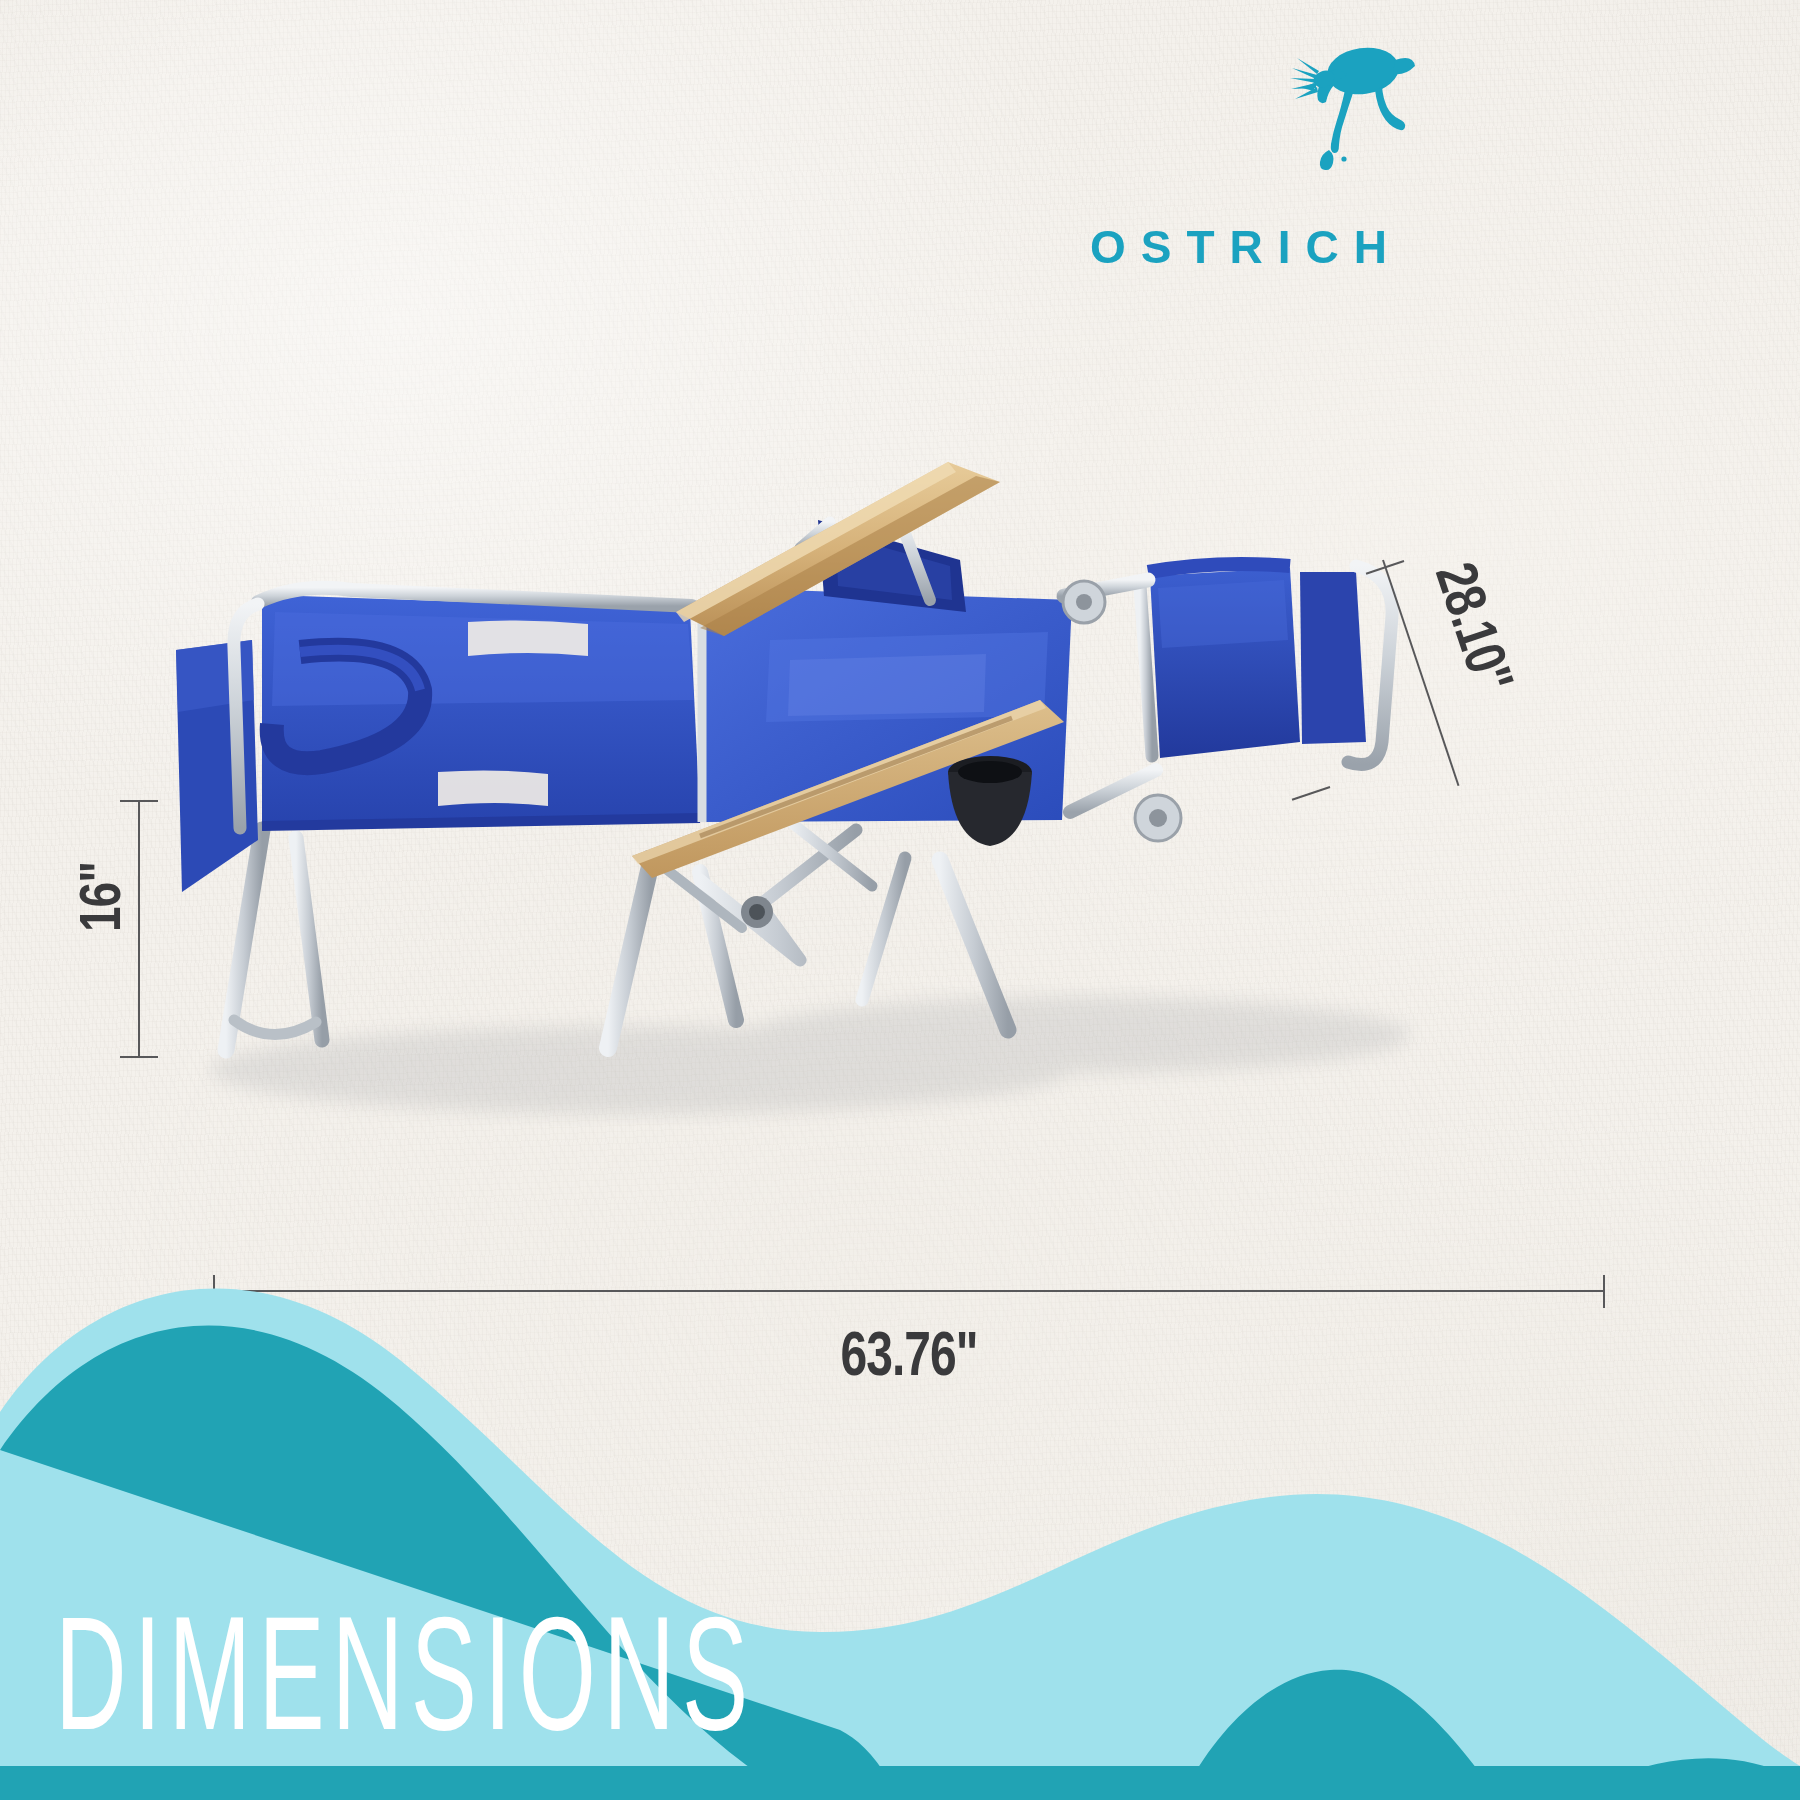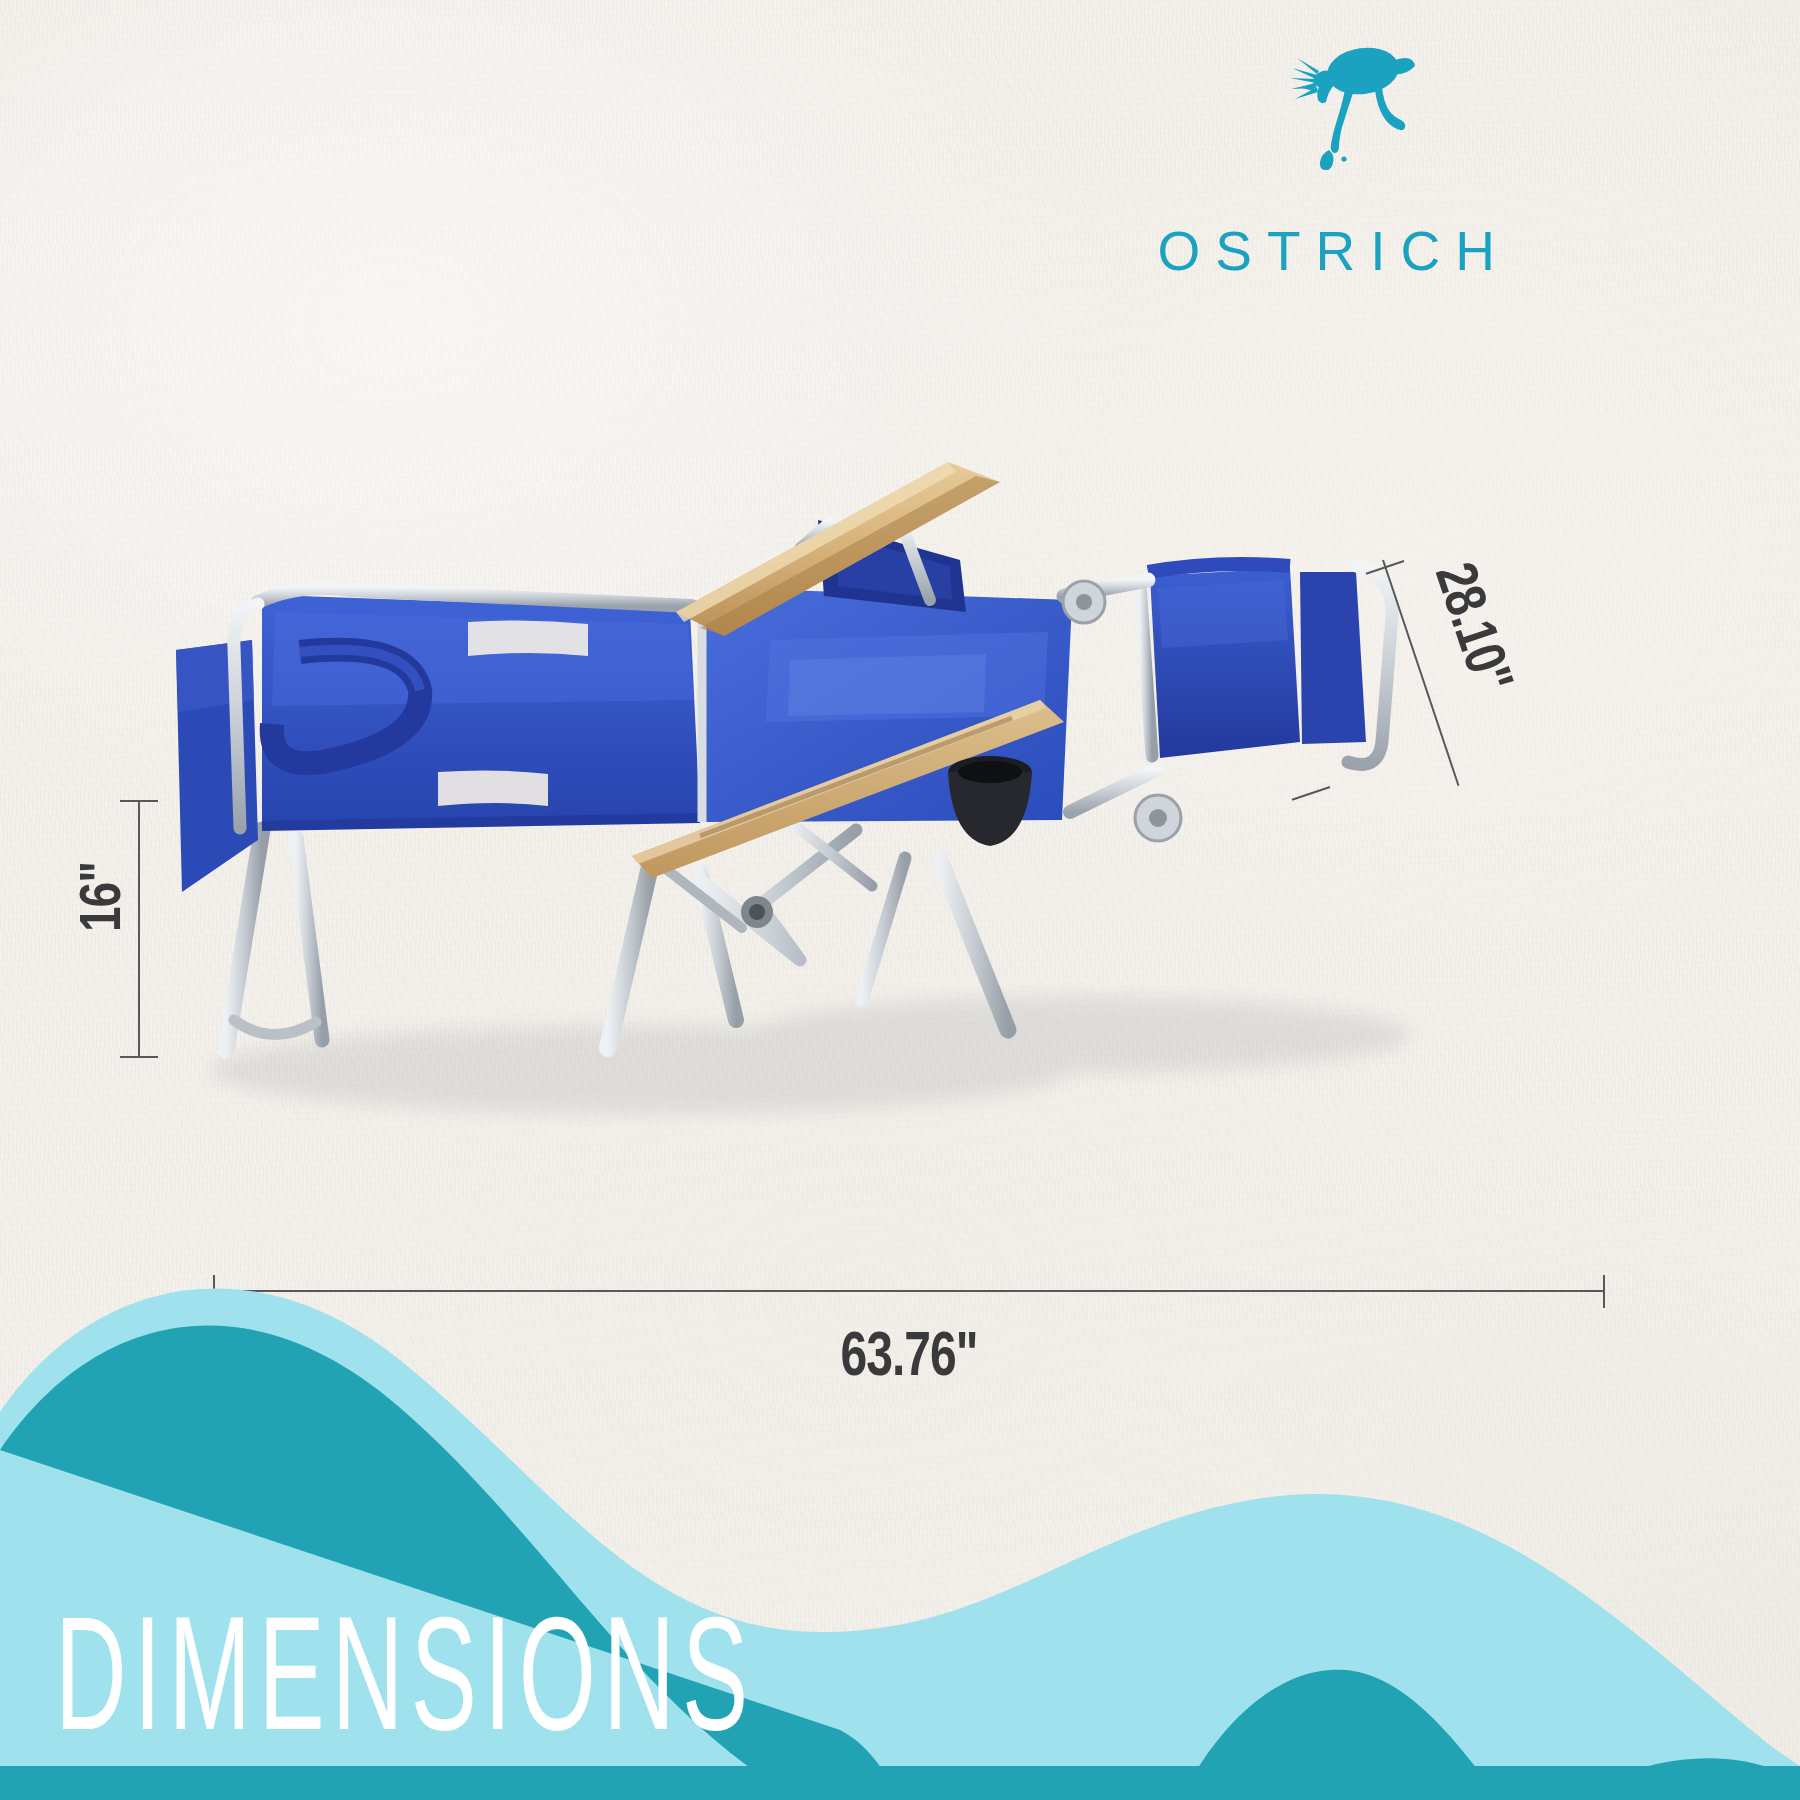--- a/index.html
+++ b/index.html
@@ -22,22 +22,22 @@
       radial-gradient(50% 40% at 78% 30%, rgba(248,245,240,.8), rgba(255,255,255,0) 70%),
       radial-gradient(60% 46% at 48% 72%, rgba(238,234,227,.55), rgba(255,255,255,0) 72%),
       radial-gradient(40% 30% at 88% 82%, rgba(235,231,223,.5), rgba(255,255,255,0) 70%);
   }
   #paper .vign{position:absolute;inset:0;
     background:radial-gradient(120% 95% at 50% 42%, rgba(255,255,255,0) 52%, rgba(196,190,180,.20) 100%);}
 
   
   #logo{position:absolute;left:1090px;top:38px;width:420px;height:250px;}
   #logo .bird{position:absolute;left:185px;top:0;width:140px;height:160px;}
-  #logo .word{position:absolute;left:0;top:186px;width:420px;text-align:right;
-    color:#1ba2c0;font-size:55px;font-weight:400;letter-spacing:15px;
+  #logo .word{position:absolute;left:0;top:186px;width:420px;text-align:left;
+    color:#1ba2c0;font-size:46px;font-weight:700;letter-spacing:15px;
     font-family:"Liberation Sans", sans-serif;line-height:1;}
 
   
   #photo{position:absolute;left:0;top:0;width:1800px;height:1800px;}
 
   
   .dimline{position:absolute;background:#58585a;}
   .dimtext{position:absolute;color:#3a3a3c;font-weight:700;
     font-family:"Liberation Sans", sans-serif;white-space:nowrap;}
 

